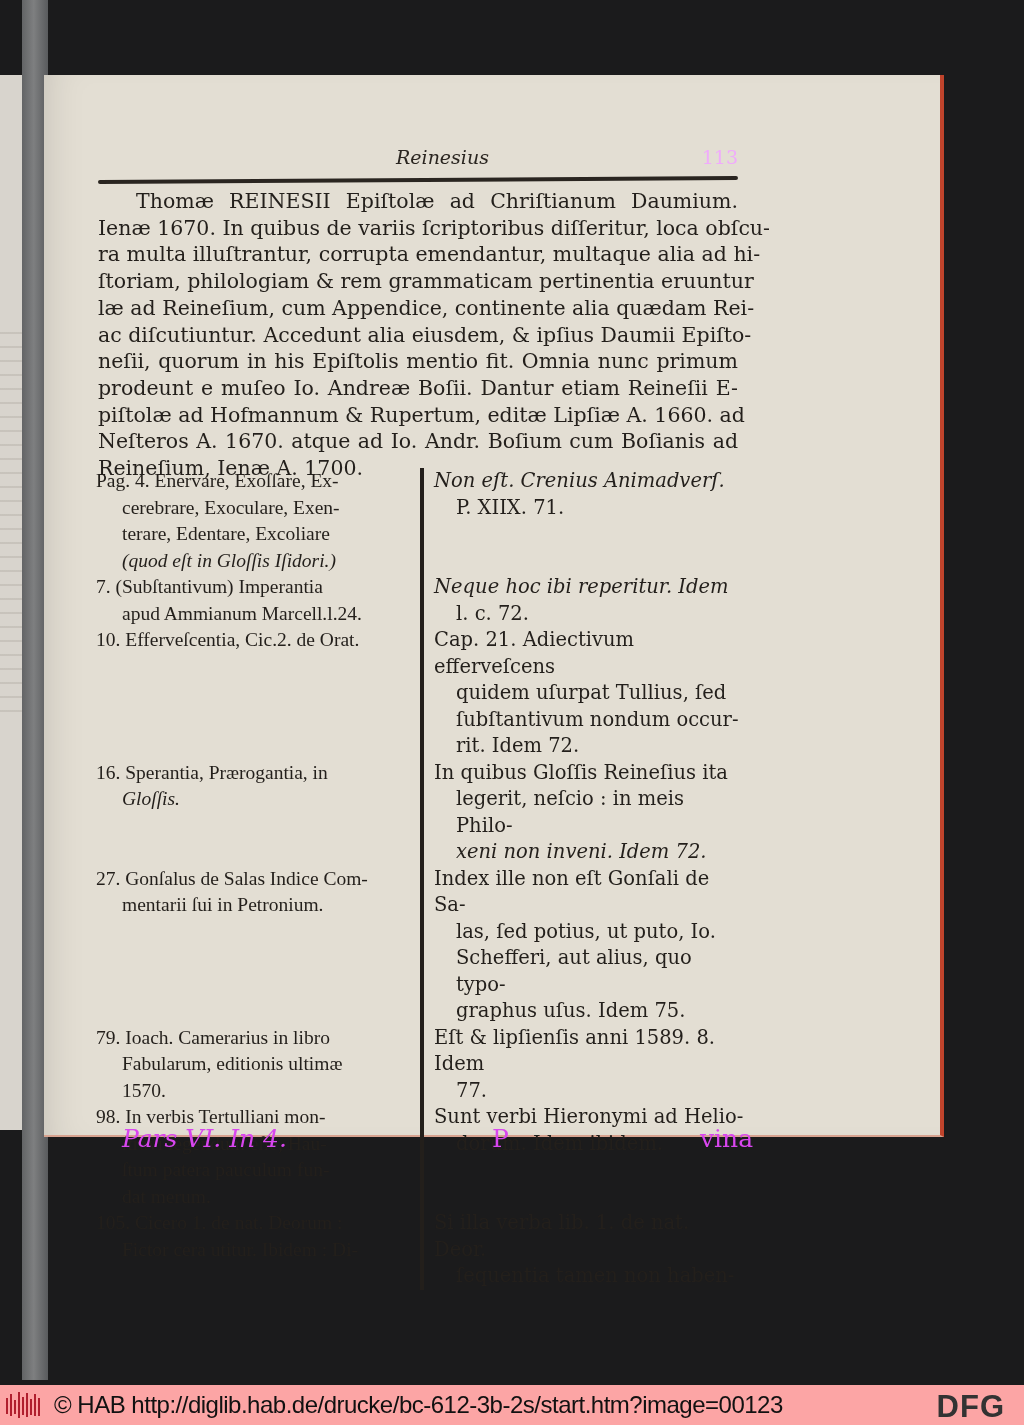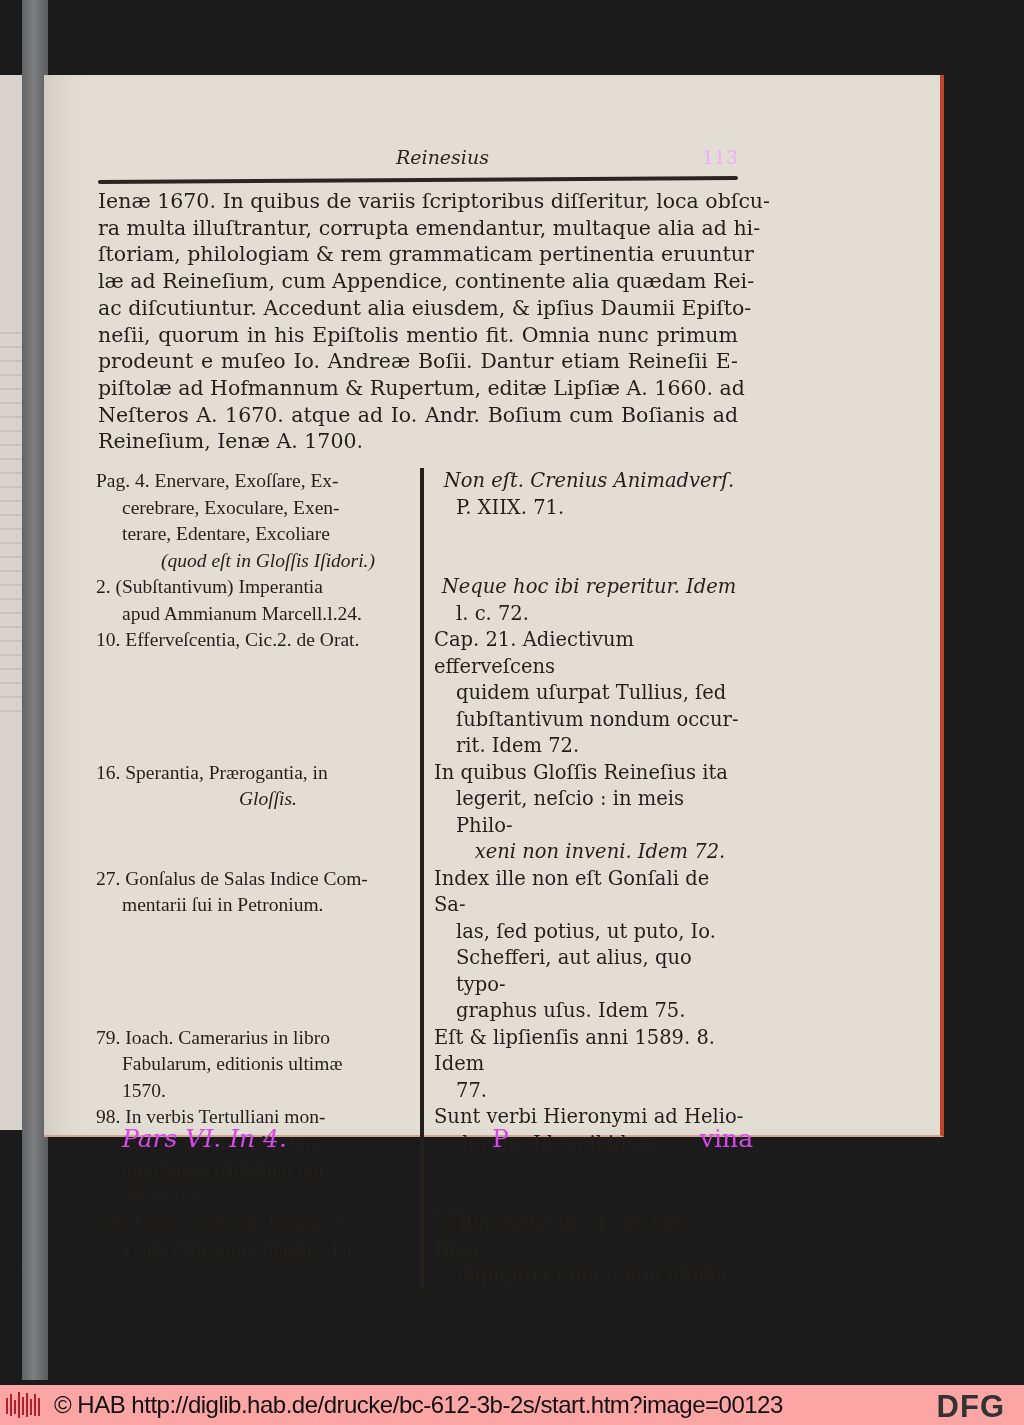--- a/index.html
+++ b/index.html
@@ -52,21 +52,21 @@
   .body-text .line.last { text-align-last:left; }
   .body-text .indent { padding-left:38px; }
   .notes {
     position:absolute; left:96px; top:468px; width:648px;
     font-size:19.5px; line-height:26.5px; color:#231f1b;
   }
   .note-row { display:flex; }
   .note-left { width:318px; padding-right:6px;font-family:Liberation Serif, serif; }
   .note-right { flex:1; padding-left:10px; border-left:4px solid #231f1b; }
   .hang { padding-left:26px; text-indent:-26px; }
-  i, .it { font-style:italic;text-align:center; }
+  i, .it { font-style:italic; }
   .sig {
     position:absolute; top:1124px; font-size:25px; color:#d946ef;
   }
   .footer {
     position:absolute; left:0; top:1385px; width:1024px; height:40px;
     background:#fca5a5;
   }
   .hab-logo { position:absolute; left:4px; top:5px; width:40px; height:30px; }
   .footer-text {
     position:absolute; left:54px; top:6px;
@@ -88,20 +88,21 @@
 
 <div class="page"></div>
 
 <div class="header">
   <span class="running-head">Reinesius</span>
   <span class="page-number">113</span>
 </div>
 <div class="header-rule"></div>
 
 <div class="body-text">
+  <span class="line indent">Thomæ REINESII Epiſtolæ ad Chriſtianum Daumium.</span>
   <span class="line">Ienæ 1670. In quibus de variis ſcriptoribus diſſeritur, loca obſcu-</span>
   <span class="line">ra multa illuſtrantur, corrupta emendantur, multaque alia ad hi-</span>
   <span class="line">ſtoriam, philologiam &amp; rem grammaticam pertinentia eruuntur</span>
   <span class="line">læ ad Reineſium, cum Appendice, continente alia quædam Rei-</span>
   <span class="line">ac diſcutiuntur.  Accedunt alia eiusdem, &amp; ipſius Daumii Epiſto-</span>
   <span class="line">neſii, quorum in his Epiſtolis mentio fit.  Omnia nunc primum</span>
   <span class="line">prodeunt e muſeo Io. Andreæ Boſii.  Dantur etiam Reineſii E-</span>
   <span class="line">piſtolæ ad Hofmannum &amp; Rupertum, editæ Lipſiæ A. 1660. ad</span>
   <span class="line">Neſteros A. 1670. atque ad Io. Andr. Boſium cum Boſianis ad</span>
   <span class="line last">Reineſium, Ienæ A. 1700.</span>
@@ -117,21 +118,21 @@
       <div class="it" style="padding-left:26px">(quod eſt in Gloſſis Iſidori.)</div>
     </div>
     <div class="note-right">
       <div class="it">Non eſt.  Crenius Animadverſ.</div>
       <div style="padding-left:22px">P. XIIX. 71.</div>
     </div>
   </div>
 
   <div class="note-row">
     <div class="note-left">
-      <div>2. (Subſtantivum) Imperantia</div>
+      <div>7. (Subſtantivum) Imperantia</div>
       <div style="padding-left:26px">apud Ammianum Marcell.l.24.</div>
     </div>
     <div class="note-right">
       <div class="it">Neque hoc ibi reperitur.  Idem</div>
       <div style="padding-left:22px">l. c. 72.</div>
     </div>
   </div>
 
   <div class="note-row">
     <div class="note-left">

